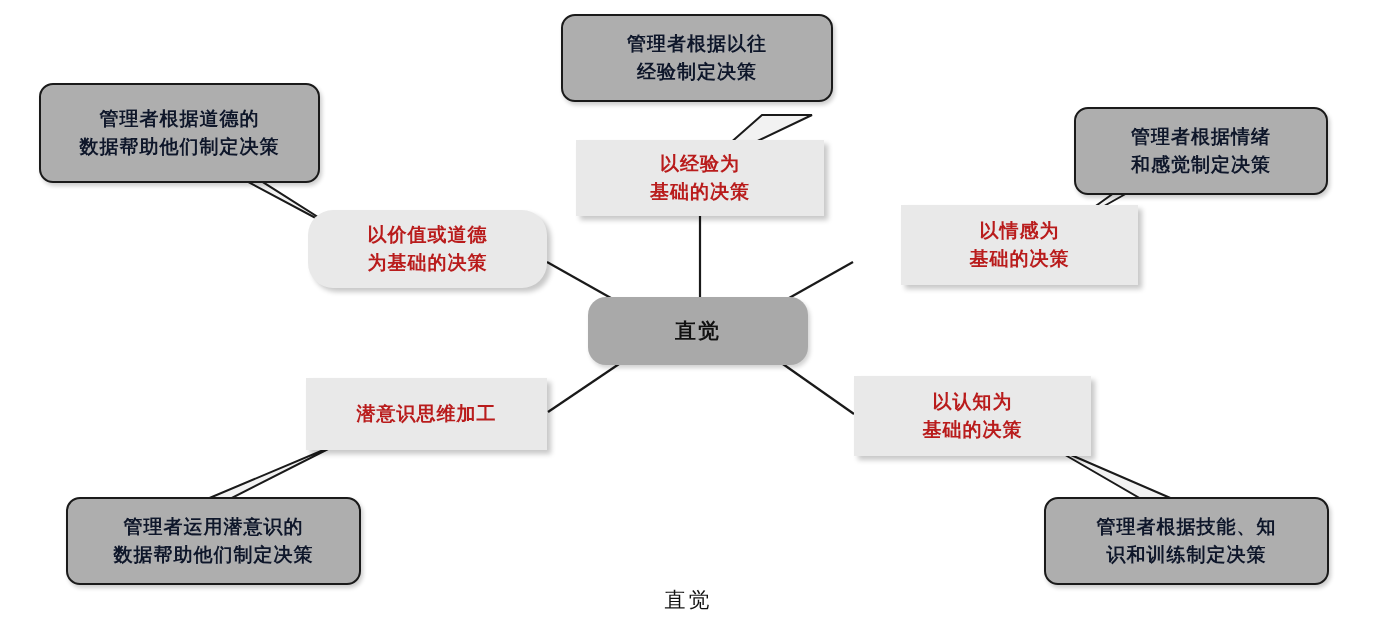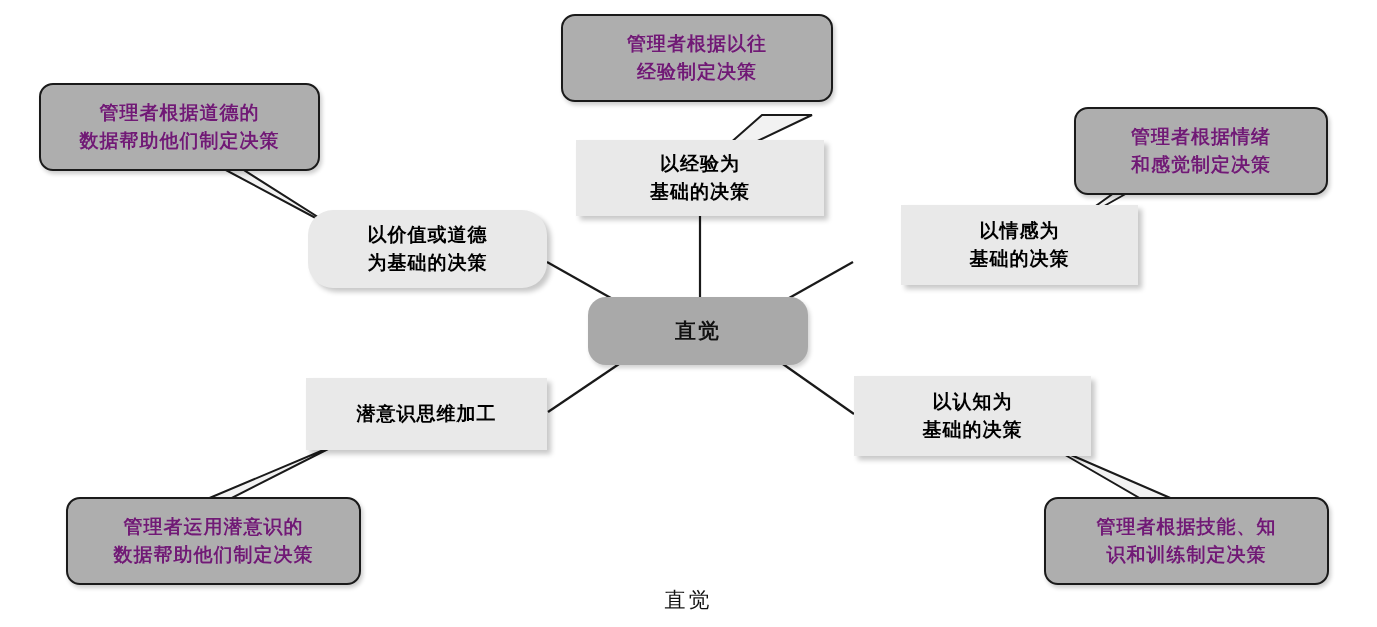--- a/index.html
+++ b/index.html
@@ -45,40 +45,40 @@
   }
 
   
   .node {
     position: absolute;
     display: flex;
     align-items: center;
     justify-content: center;
     box-sizing: border-box;
     background: #e9e9e9;
-    color: #000000;
+    color: #b91c1c;
     font-size: 19px;
     font-weight: bold;
     line-height: 1.45;
     text-align: center;
     letter-spacing: 1px;
     box-shadow: 4px 4px 5px rgba(0,0,0,0.22);
   }
 
   
   .callout {
     position: absolute;
     display: flex;
     align-items: center;
     justify-content: center;
     box-sizing: border-box;
     background: #aeaeae;
     border: 2px solid #1a1a1a;
     border-radius: 14px;
-    color: #701a75;
+    color: #0f172a;
     font-size: 19px;
     font-weight: bold;
     line-height: 1.45;
     text-align: center;
     letter-spacing: 1px;
     text-shadow: 0 0 1px rgba(255,255,255,0.3);
     box-shadow: 2px 3px 4px rgba(0,0,0,0.2);
   }
   .callout-text { display: block; padding: 0 6px; }
 
@@ -153,21 +153,21 @@
     </span>
   </div>
 
   <div class="callout" style="left:561px; top:14px; width:272px; height:88px;">
     <span class="callout-text">
       <span>管理者根据以往</span><br>
       <span>经验制定决策</span>
     </span>
   </div>
 
-  <div class="callout" style="left:39px; top:83px; width:281px; height:88px;">
+  <div class="callout" style="left:39px; top:83px; width:281px; height:100px;">
     <span class="callout-text">
       <span>管理者根据道德的</span><br>
       <span>数据帮助他们制定决策</span>
     </span>
   </div>
 
   <div class="callout" style="left:1074px; top:83px; width:254px; height:88px;margin-top:24px;">
     <span class="callout-text">
       <span>管理者根据情绪</span><br>
       <span>和感觉制定决策</span>

